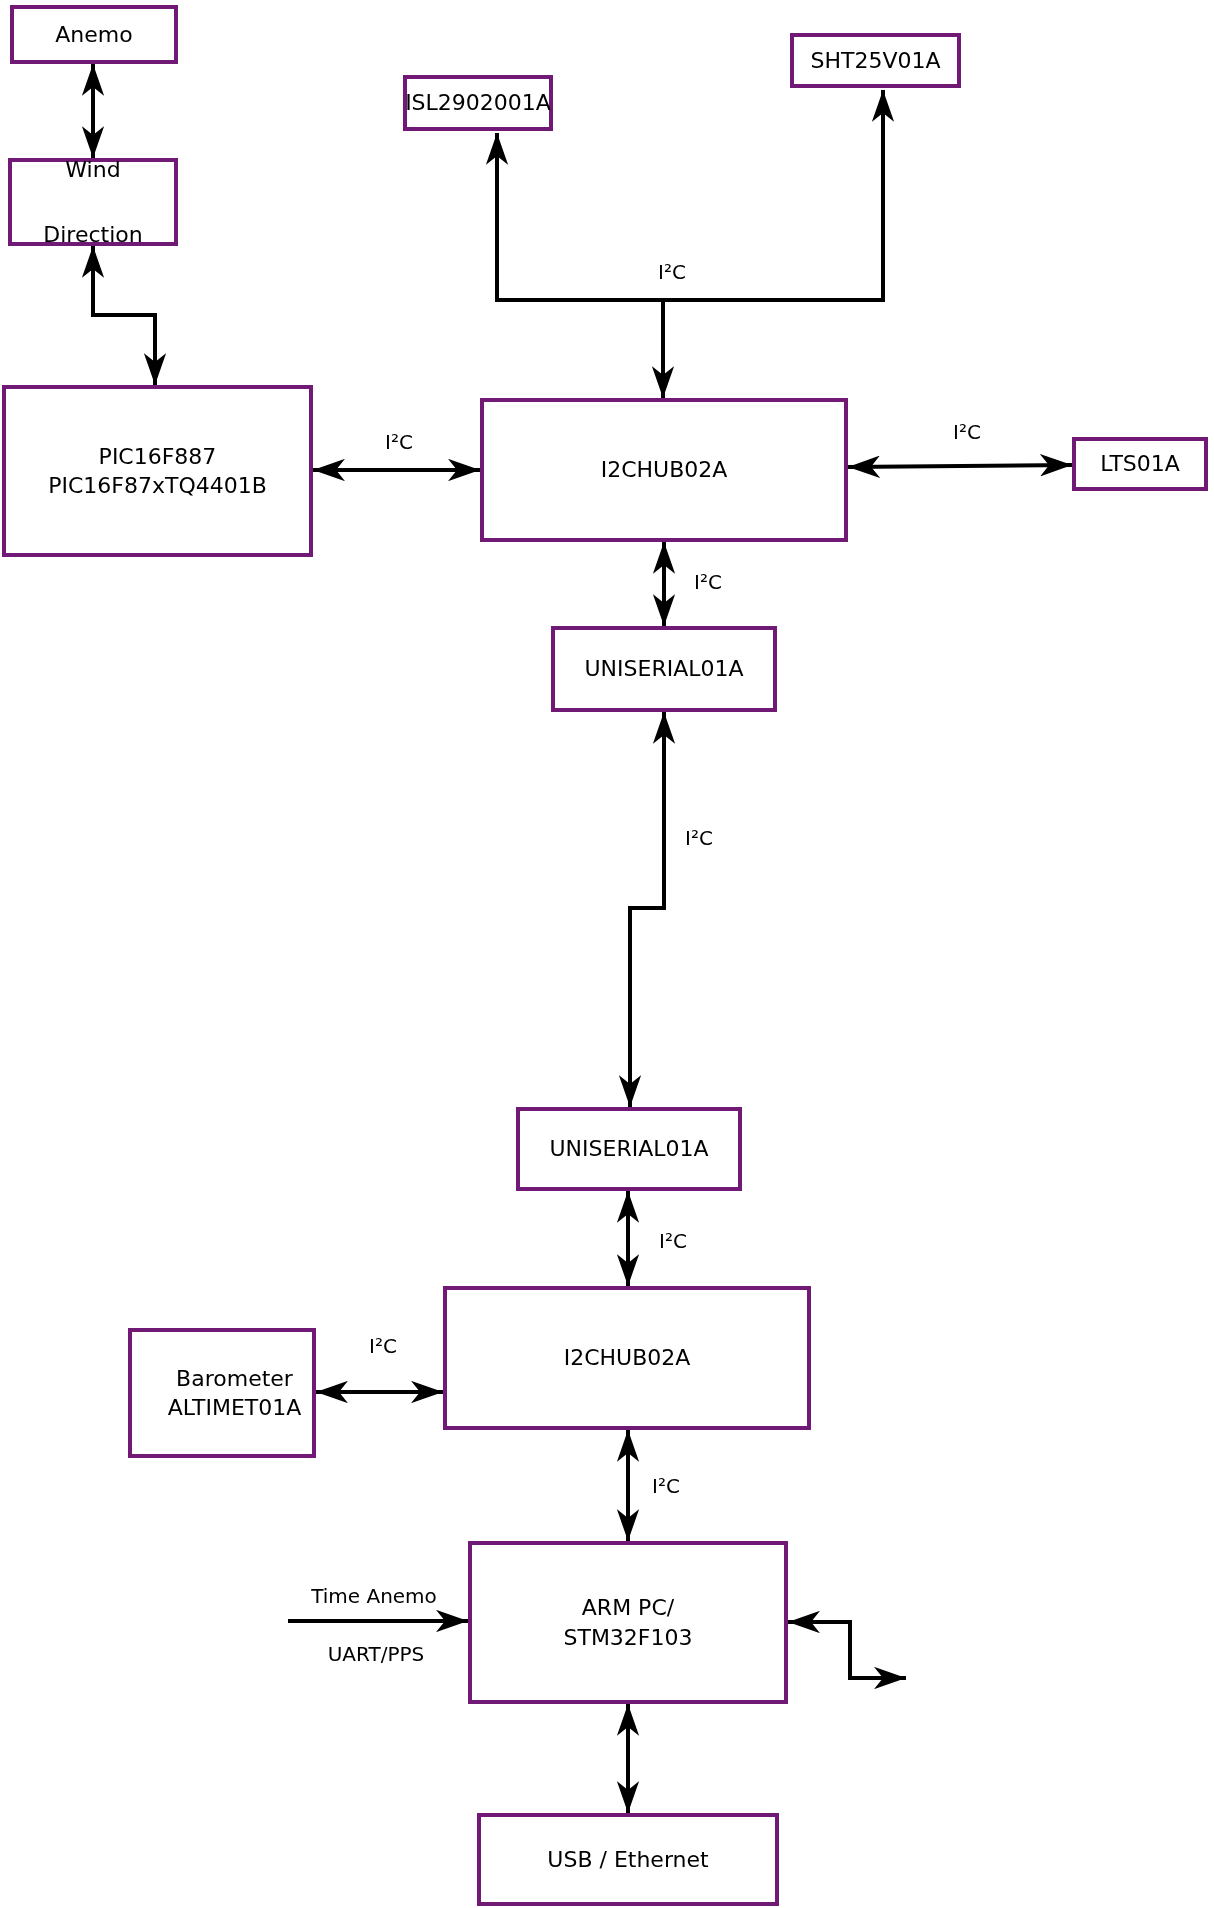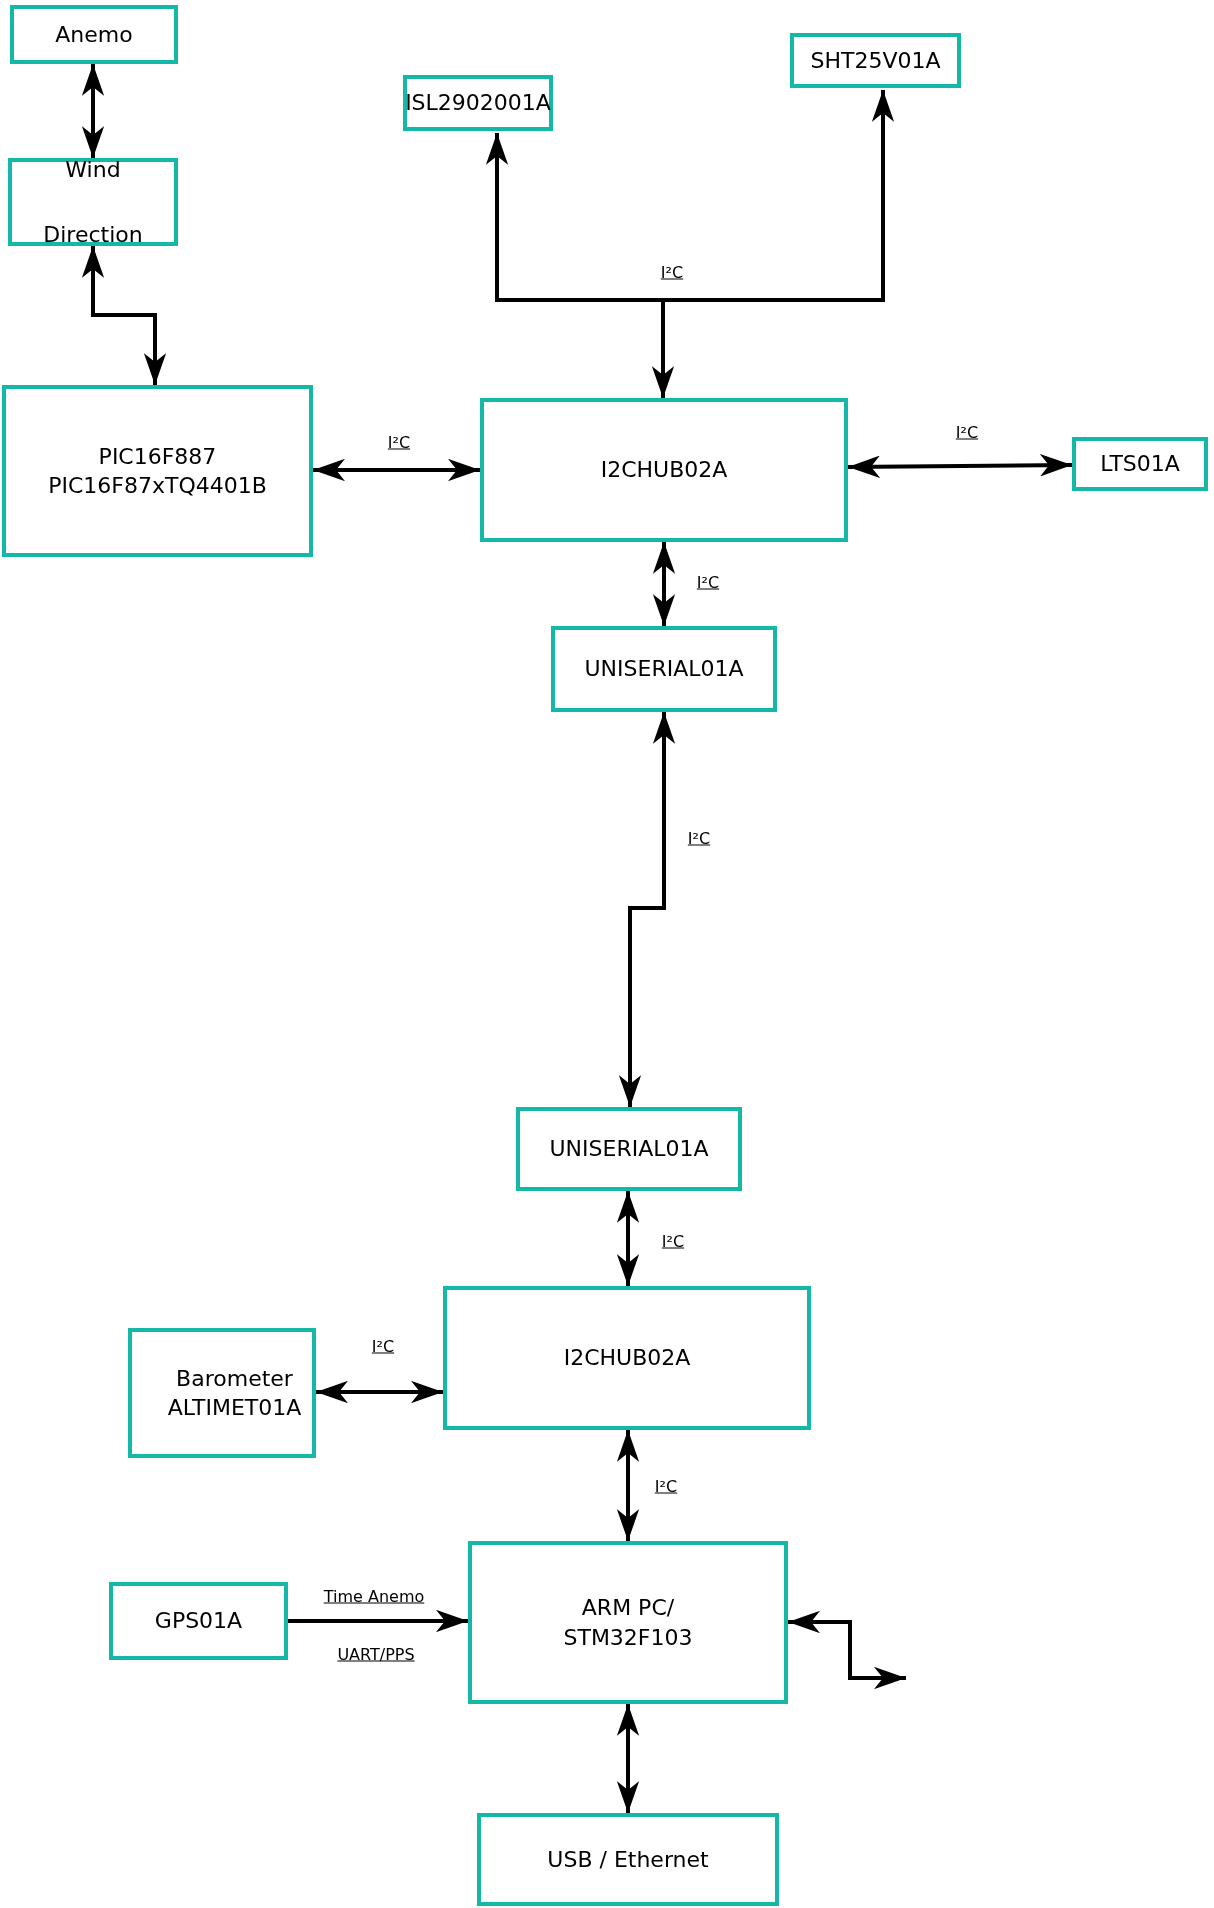--- a/index.html
+++ b/index.html
@@ -1,22 +1,22 @@
 <!DOCTYPE html>
 <html><head>
 <meta charset="utf-8">
 <style>
   html,body{margin:0;padding:0;background:#ffffff;}
   #canvas{position:relative;width:1214px;height:1908px;background:#ffffff;overflow:hidden;
           font-family:"DejaVu Sans",sans-serif;color:#000;}
   #edges{position:absolute;left:0;top:0;width:1214px;height:1908px;pointer-events:none;}
-  .node{position:absolute;box-sizing:border-box;background:#ffffff;border:4px solid #14b8a6;
+  .node{position:absolute;box-sizing:border-box;background:#ffffff;border:4px solid #701a75;
         display:flex;flex-direction:column;align-items:center;justify-content:center;
         text-align:center;font-size:22px;line-height:1.32;}
-  .elabel{position:absolute;transform:translate(-50%,-50%);font-size:16px;white-space:nowrap;text-decoration:underline;}
+  .elabel{position:absolute;transform:translate(-50%,-50%);font-size:20px;white-space:nowrap;}
   
   #n-anemo{left:10px;top:5px;width:168px;height:59px;}
   #n-wind{left:8px;top:158px;width:170px;height:88px;gap:36px;}
   #n-pic{left:2px;top:385px;width:311px;height:172px;}
   #n-isl{left:403px;top:75px;width:150px;height:56px;}
   #n-sht{left:790px;top:33px;width:171px;height:55px;}
   #n-hub1{left:480px;top:398px;width:368px;height:144px;}
   #n-lts{left:1072px;top:437px;width:136px;height:54px;}
   #n-uni1{left:551px;top:626px;width:226px;height:86px;}
   #n-uni2{left:516px;top:1107px;width:226px;height:84px;}
@@ -112,23 +112,20 @@
 
   <div class="node" id="n-hub2">
     <div>I2CHUB02A</div>
   </div>
 
   <div class="node" id="n-baro">
     <div>Barometer</div>
     <div>ALTIMET01A</div>
   </div>
 
-  <div class="node" id="n-gps">
-    <div>GPS01A</div>
-  </div>
 
   <div class="node" id="n-arm">
     <div>ARM PC/</div>
     <div>STM32F103</div>
   </div>
 
 
   <div class="node" id="n-usb">
     <div>USB / Ethernet</div>
   </div>

